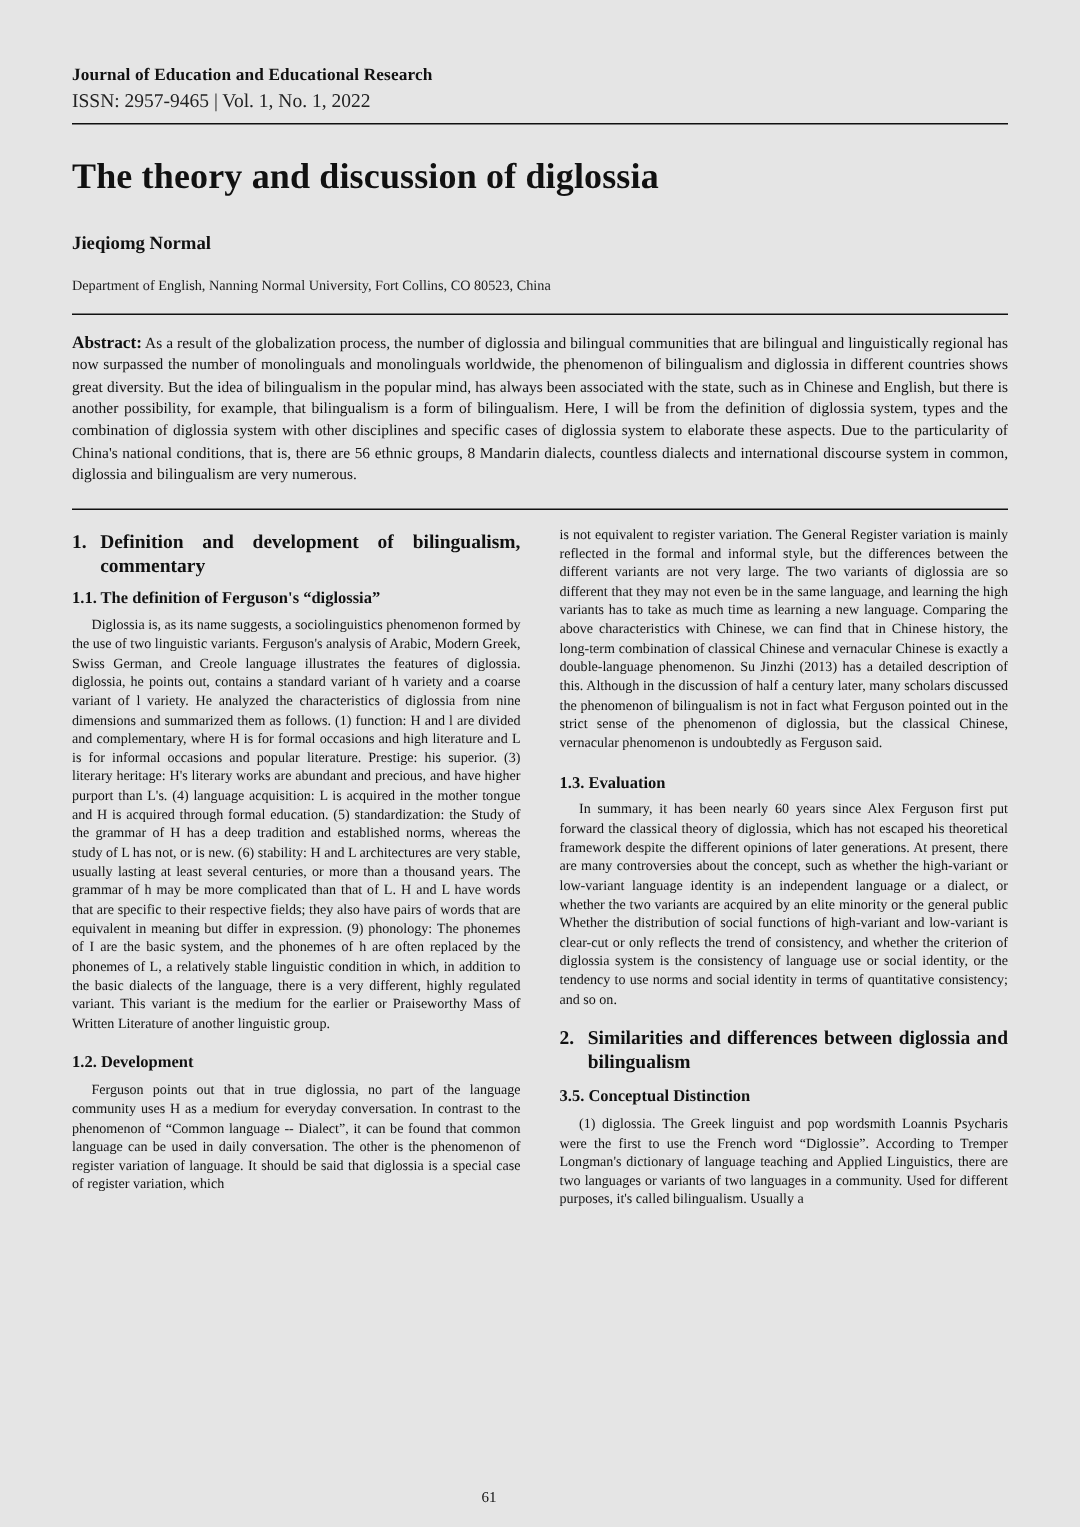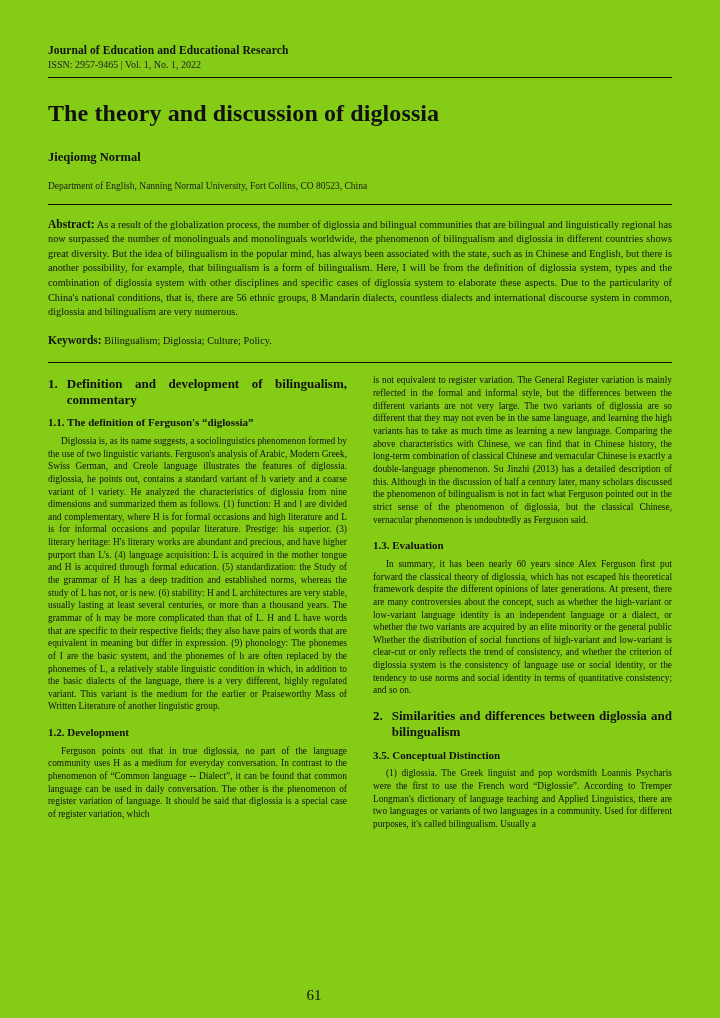--- a/index.html
+++ b/index.html
@@ -13,36 +13,36 @@
     font-family: "Liberation Serif", serif;
     color: #111111;
     overflow: hidden;
   }
   .page {
     position: relative;
     width: 720px;
     height: 1018px;
     box-sizing: border-box;
     padding: 40px 48px 24px 48px;
-    background: #84cc16;
+    background: #e5e5e5;
   }
 
   
   .journal-header {
     margin-top: 4px;
   }
   .journal-name {
     font-family: "Liberation Serif", serif;
     font-weight: bold;
     font-size: 11.5px;
     letter-spacing: 0.1px;
     color: #111;
   }
   .journal-meta {
-    font-size: 10px;
+    font-size: 13px;
     margin-top: 3px;
     color: #222;
   }
   .rule-thick {
     border: none;
     border-top: 1.6px solid #111;
     margin: 7px 0 0 0;
   }
 
   
@@ -127,24 +127,24 @@
   p.para {
     margin: 0 0 0 0;
     text-indent: 13px;
   }
   .sec-gap { height: 9px; }
 
   
   .page-number {
     position: absolute;
     bottom: 14px;
-    left: 0;
+    left: 12px;
     width: 628px;
     text-align: center;
-    font-size: 15px;
+    font-size: 10px;
     color: #111;
   }
 </style>
 </head>
 <body>
 
 <div class="page">
 
   <div class="journal-header">
     <div class="journal-name">Journal of Education and Educational Research</div>
@@ -157,23 +157,20 @@
   <div class="authors">Jieqiomg Normal</div>
 
   <div class="affiliation">Department of English, Nanning Normal University, Fort Collins, CO 80523, China</div>
 
   <hr class="rule-after-affil">
 
   <div class="abstract">
     <span class="abstract-label">Abstract:</span><span> As a result of the globalization process, the number of diglossia and bilingual communities that are bilingual and linguistically regional has now surpassed the number of monolinguals and monolinguals worldwide, the phenomenon of bilingualism and diglossia in different countries shows great diversity. But the idea of bilingualism in the popular mind, has always been associated with the state, such as in Chinese and English, but there is another possibility, for example, that bilingualism is a form of bilingualism. Here, I will be from the definition of diglossia system, types and the combination of diglossia system with other disciplines and specific cases of diglossia system to elaborate these aspects. Due to the particularity of China's national conditions, that is, there are 56 ethnic groups, 8 Mandarin dialects, countless dialects and international discourse system in common, diglossia and bilingualism are very numerous.</span>
   </div>
 
-  <div class="keywords">
-    <span class="keywords-label">Keywords:</span><span> Bilingualism; Diglossia; Culture; Policy.</span>
-  </div>
 
   <hr class="rule-before-body">
 
   <div class="body-cols">
 
     <div class="col">
       <div class="h1">
         <span class="num">1.</span>
         <span class="txt">Definition and development of bilingualism, commentary</span>
       </div>

